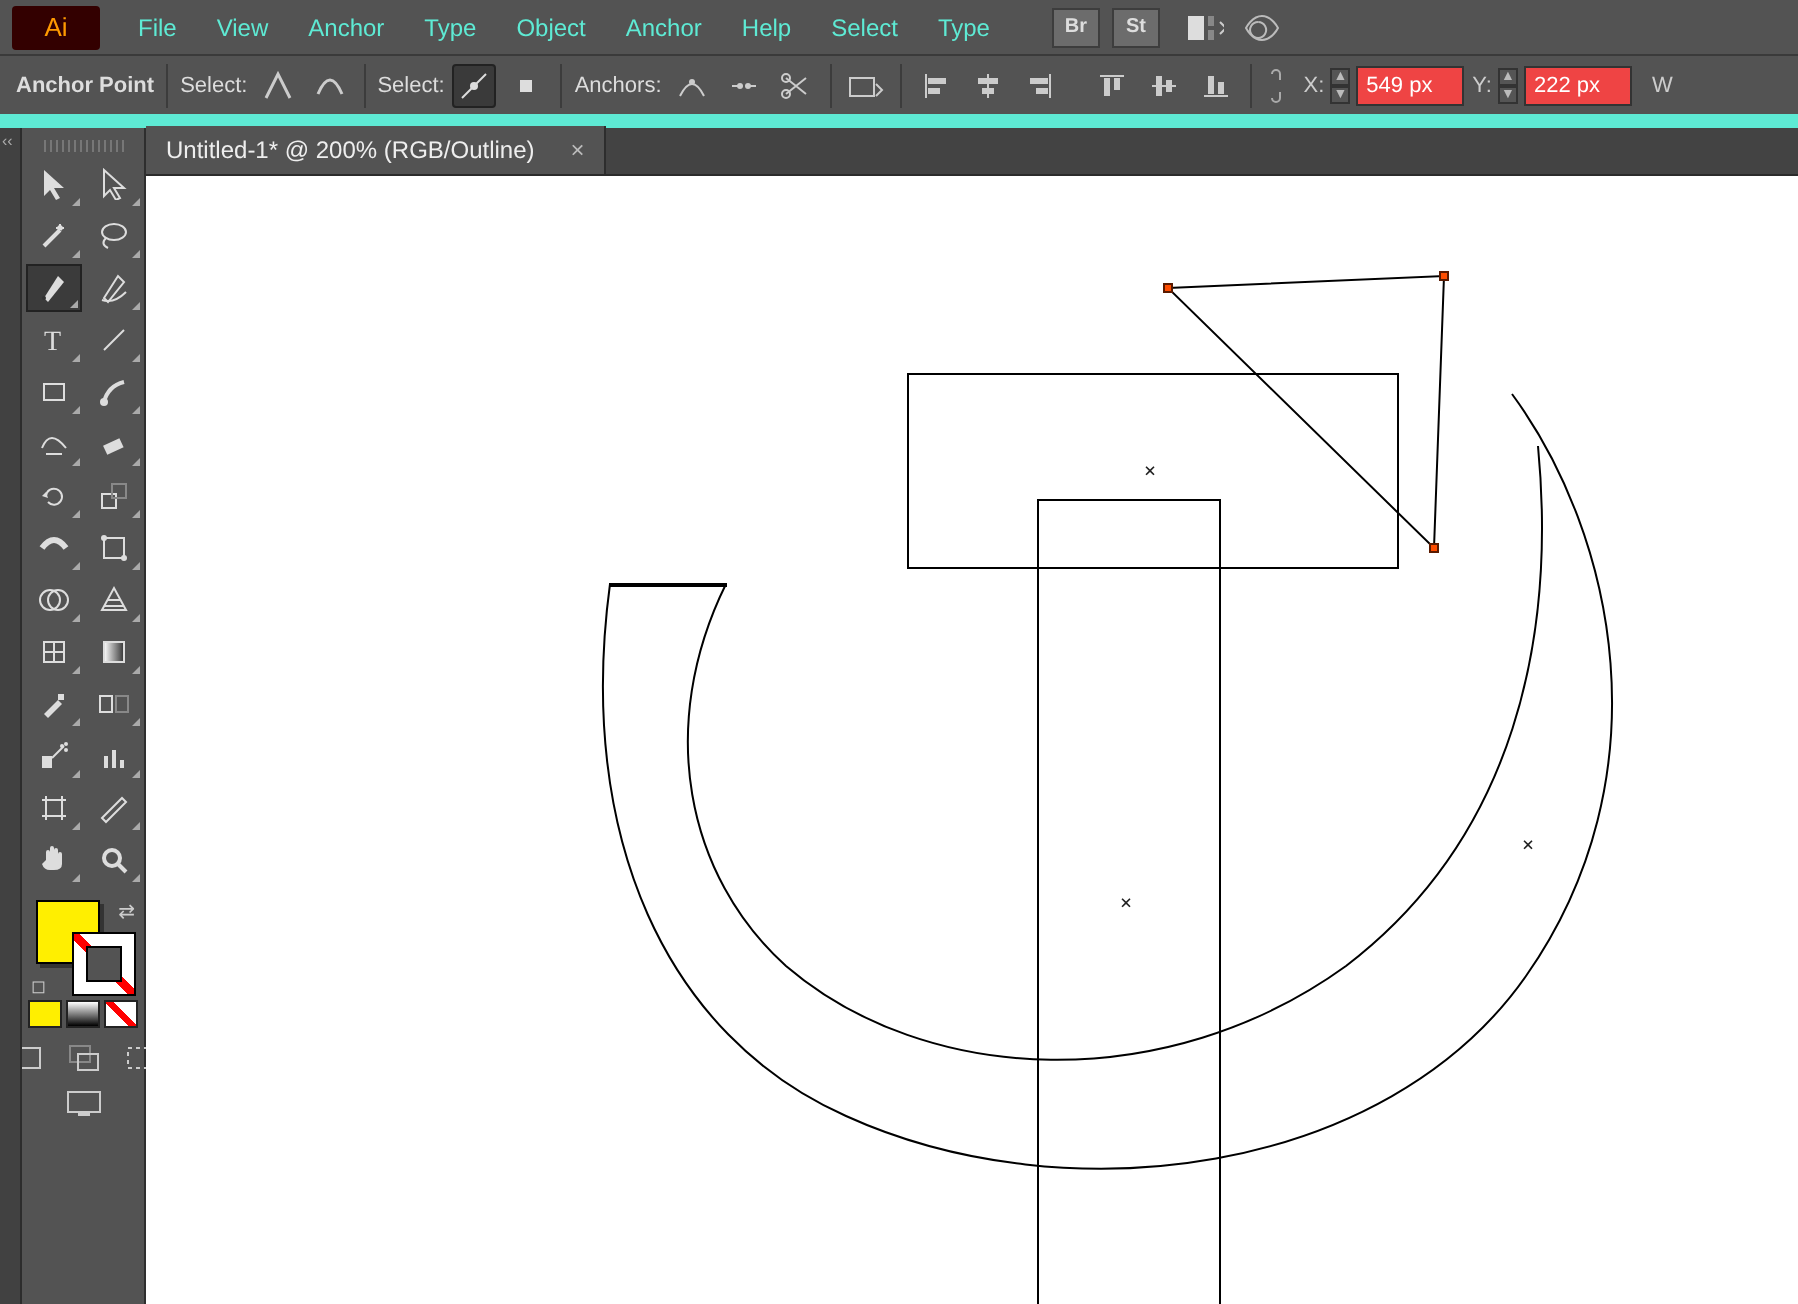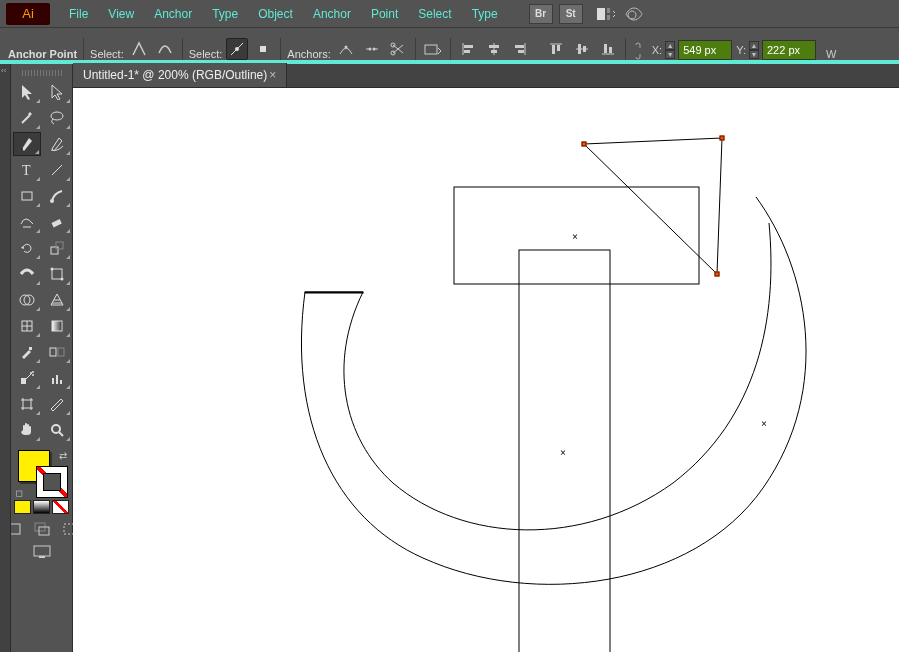--- a/index.html
+++ b/index.html
@@ -6,28 +6,28 @@
   html, body { width: 899px; height: 652px; overflow: hidden; font-family: "Segoe UI", Tahoma, sans-serif; font-size: 12px; color: #ddd; background: #535353; }
   
   .menubar { height: 28px; background: #535353; display: flex; align-items: center; padding: 0 6px; gap: 2px; border-bottom: 1px solid #3a3a3a; }
   .app-logo { width: 44px; height: 22px; background: #330000; color: #ff9a00; font-weight: 400; font-size: 13px; display:flex; align-items:center; justify-content:center; margin-right: 8px; border-radius:2px; }
   .menu-item { padding: 4px 9px; color: #5eead4; cursor: default; }
   .menu-spacer { flex: 0 0 14px; }
   .hdr-btn { width: 24px; height: 20px; background:#6c6c6c; color:#ddd; display:flex; align-items:center; justify-content:center; font-size:10px; font-weight:600; margin-left:4px; border:1px solid #3d3d3d; }
   .hdr-icons { display:flex; align-items:center; margin-left:10px; gap:6px;}
   .hdr-ic { width:22px; height:18px; display:flex; align-items:center; justify-content:center; }
   
-  .ctrlbar { height: 36px; background: #535353; display:flex; align-items:flex-end; padding: 0 8px; gap: 4px; border-bottom:4px solid #5eead4; font-size:11px; color:#ccc; }
+  .ctrlbar { height: 36px; background: #535353; display:flex; align-items:center; padding: 0 8px; gap: 4px; border-bottom:7px solid #5eead4; font-size:11px; color:#ccc; }
   .ctrl-label { color:#ddd; }
   .ctrl-group { display:flex; align-items:center; gap:4px; }
   .ctrl-ic { width:22px; height:22px; display:flex; align-items:center; justify-content:center; background:transparent; border-radius:2px; }
   .ctrl-ic.sel { background:#3a3a3a; border:1px solid #222;}
   .ctrl-sep { width:1px; height:22px; background:#3c3c3c; margin:0 2px;}
   .coord-field { display:flex; align-items:center; gap:3px; }
-  .coord-input { width:54px; height:20px; background:#4d7c0f; border:1px solid #333; color:#fff; font-size:11px; padding:0 4px; text-align:left; }
+  .coord-input { width:54px; height:20px; background:#ef4444; border:1px solid #333; color:#fff; font-size:11px; padding:0 4px; text-align:left; }
   .spin { display:flex; flex-direction:column; }
   .spin div { width:10px; height:9px; font-size:7px; line-height:8px; text-align:center; color:#bbb; border:1px solid #333; background:#555;}
   .link-ic { width:14px; height:18px; margin-right:2px; }
 
   
   .workspace { display:flex; height: calc(652px - 28px - 36px); }
   
   .dockstrip { width:11px; background:#414141; border-right:1px solid #2c2c2c; position:relative;}
   .dockstrip .arr { position:absolute; top:2px; left:1px; font-size:8px; color:#aaa; }
   
@@ -47,39 +47,39 @@
   .mini-ic { position:absolute; left:2px; bottom:0px; font-size:9px; color:#ccc;}
   .tri-swatches { margin-top:2px; display:flex; gap:2px; }
   .tri-sw { width:17px; height:14px; border:1px solid #222; }
   .draw-row { margin-top:6px; display:flex; gap:4px;}
   .draw-ic { width:24px; height:18px; display:flex; align-items:center; justify-content:center;}
   .screen-ic { margin-top:4px; width:28px; height:20px; display:flex; align-items:center; justify-content:center;}
 
   
   .canvas-col { flex:1; display:flex; flex-direction:column; background:#494949;}
   .tabbar { height:24px; background:#434343; display:flex; align-items:flex-end; border-bottom:1px solid #2b2b2b;}
-  .tab { height:24px; background:#535353; color:#eee; font-size:12px; padding:4px 10px; display:flex; align-items:center; gap:2px; border-right:1px solid #2d2d2d;}
+  .tab { height:24px; background:#535353; color:#eee; font-size:12px; padding:4px 10px; display:flex; align-items:center; gap:18px; border-right:1px solid #2d2d2d;}
   .tab .x { color:#bbb; font-size:12px;}
   .canvas { flex:1; background:#ffffff; position:relative; overflow:hidden;}
   .art { position:absolute; inset:0; }
   .anchor { position:absolute; width:5px; height:5px; background:#ff4d00; border:1px solid #5a1a00; transform:translate(-50%,-50%);}    
   .cmark { position:absolute; font-size:10px; color:#222; transform:translate(-50%,-50%); font-family:monospace;}
 </style>
 </head>
 <body>
 
 <div class="menubar">
   <div class="app-logo">Ai</div>
   <div class="menu-item">File</div>
   <div class="menu-item">View</div>
   <div class="menu-item">Anchor</div>
   <div class="menu-item">Type</div>
   <div class="menu-item">Object</div>
   <div class="menu-item">Anchor</div>
-  <div class="menu-item">Point</div>
+  <div class="menu-item">Help</div>
   <div class="menu-item">Select</div>
   <div class="menu-item">Type</div>
   <div class="menu-spacer"></div>
   <div class="hdr-btn">Br</div>
   <div class="hdr-btn">St</div>
   <div class="hdr-icons">
     <div class="hdr-ic">
       <svg width="18" height="12">
           <rect x="0" y="0" width="8" height="12" fill="#ddd"></rect>
           <rect x="10" y="0" width="3" height="5" fill="#888"></rect>

